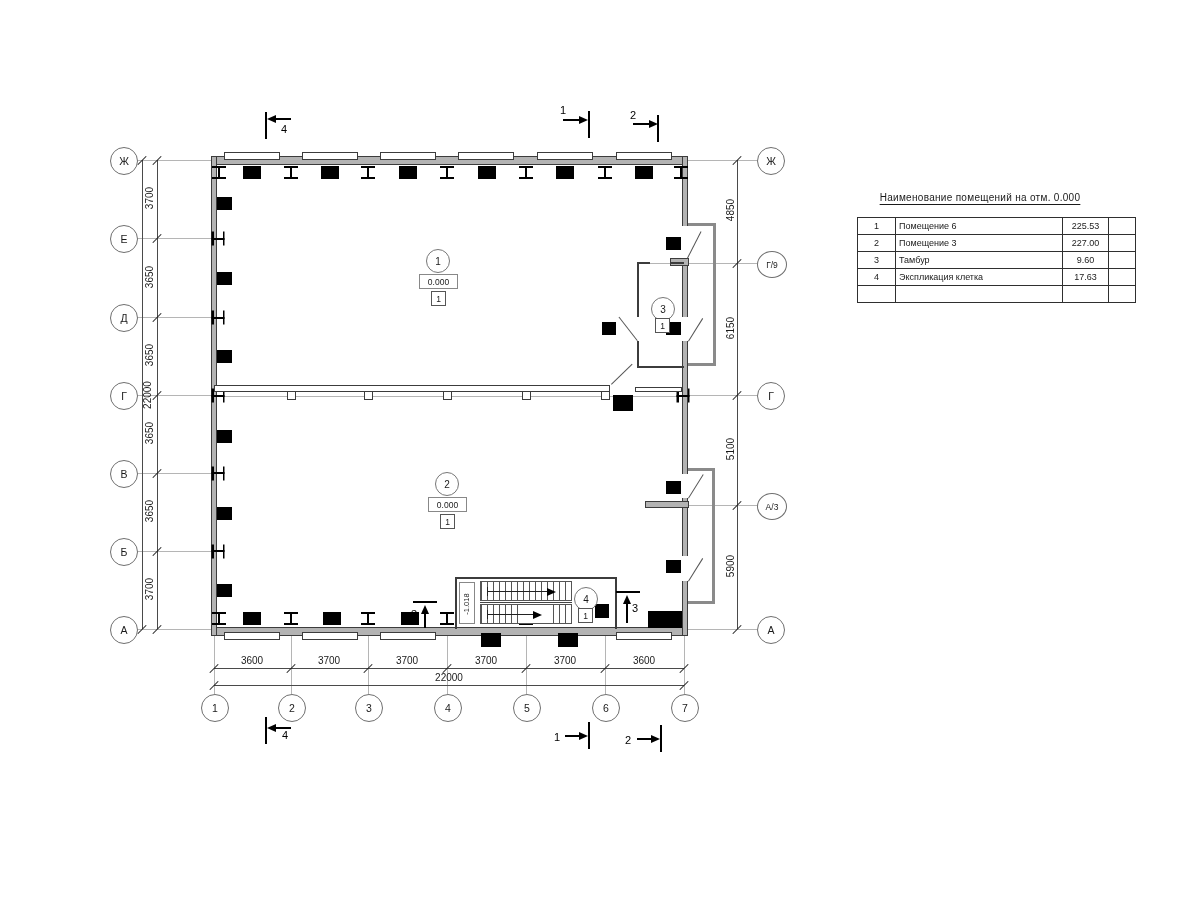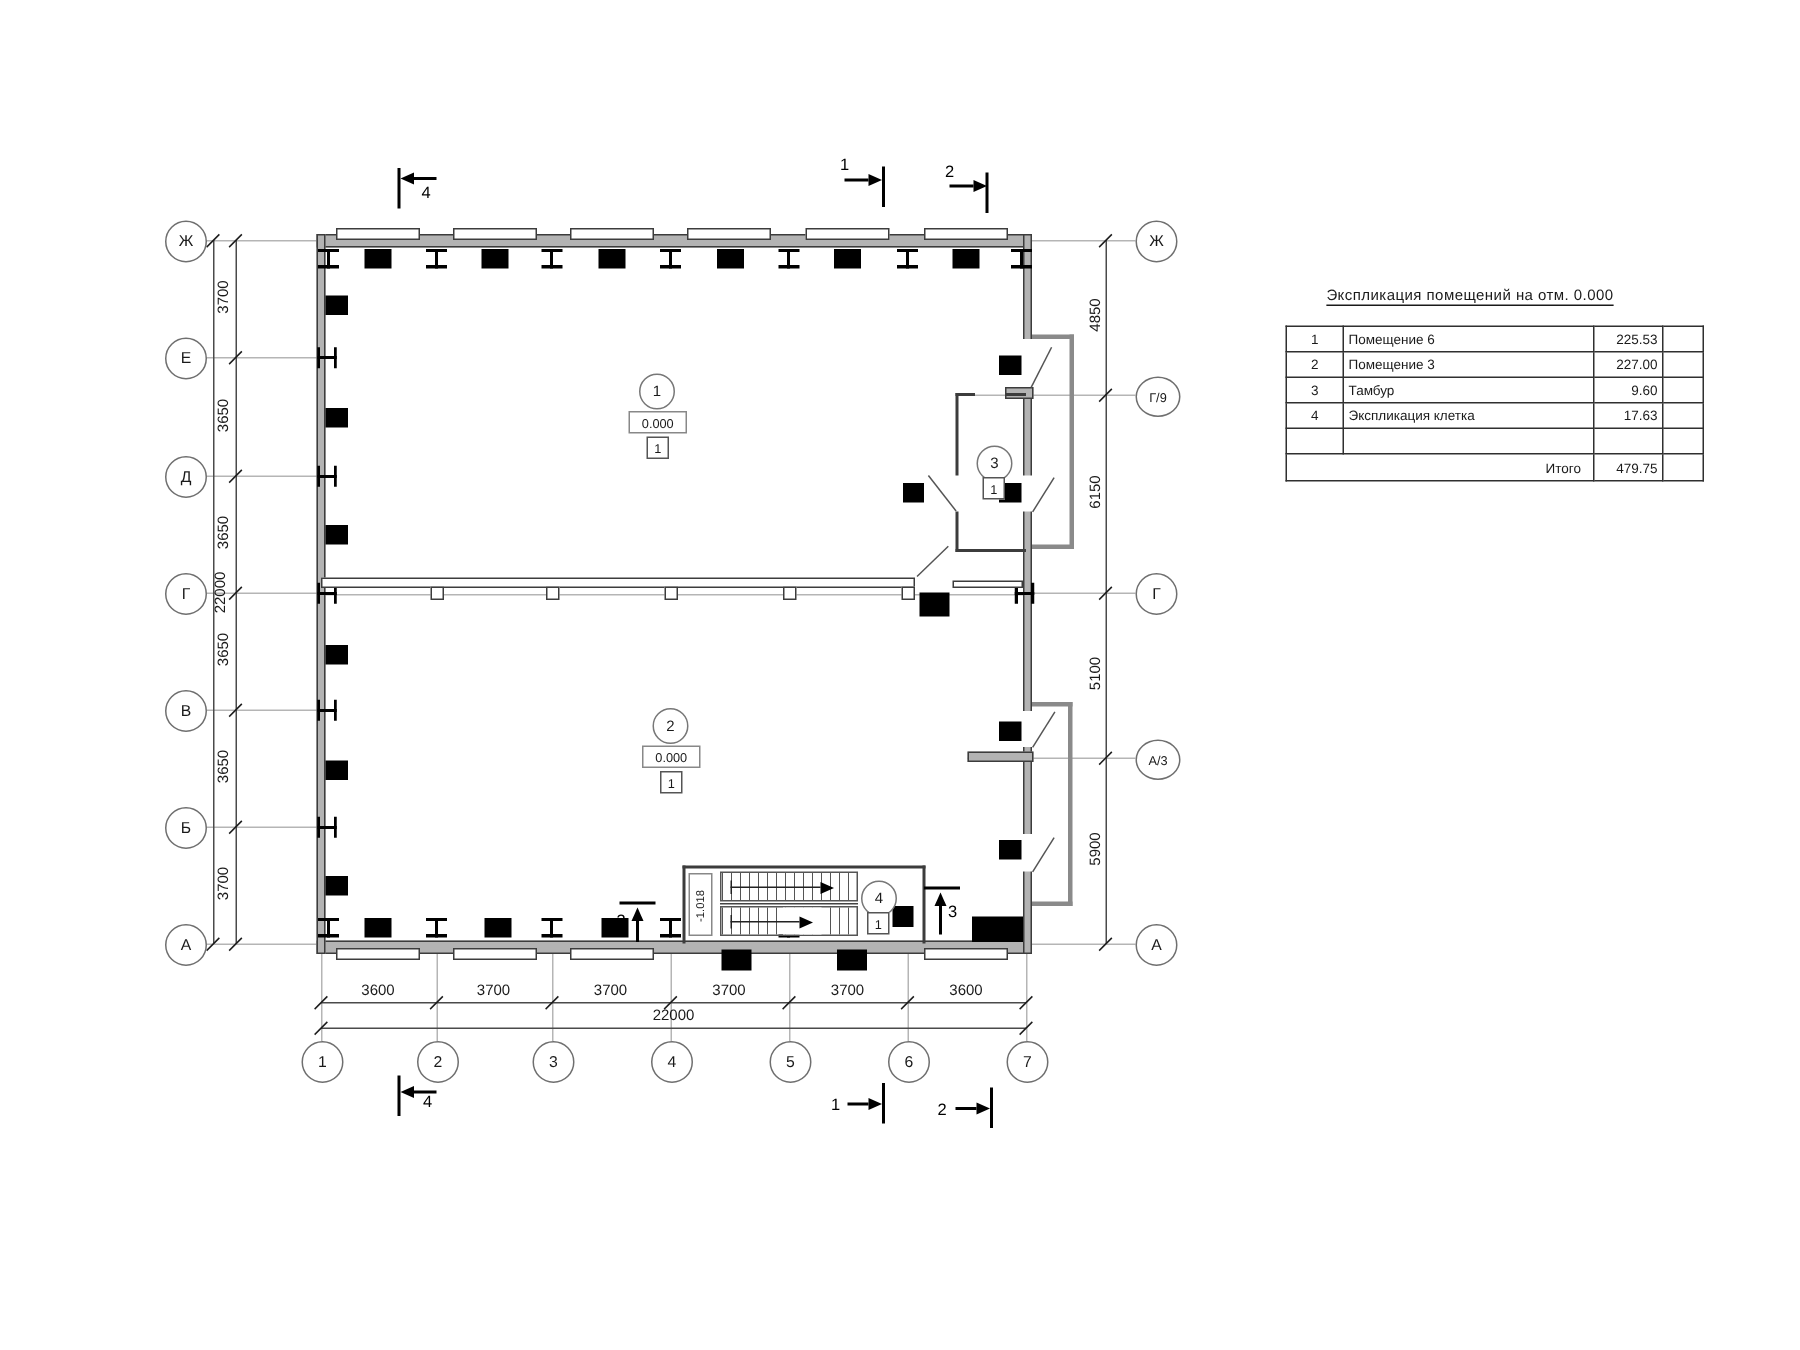--- a/index.html
+++ b/index.html
@@ -46,21 +46,21 @@
   .tri-l{position:absolute;width:0;height:0;border-top:4px solid transparent;border-bottom:4px solid transparent;border-right:9px solid #000;}
   .tri-r{position:absolute;width:0;height:0;border-top:4px solid transparent;border-bottom:4px solid transparent;border-left:9px solid #000;}
   .tri-u{position:absolute;width:0;height:0;border-left:4px solid transparent;border-right:4px solid transparent;border-bottom:9px solid #000;}
   .title{position:absolute;font-size:10.5px;letter-spacing:.3px;text-align:center;text-decoration:underline;text-underline-offset:3px;}
   
   .xtable{position:absolute;border-collapse:collapse;table-layout:fixed;font-size:9px;color:#1a1a1a;background:#fff;}
   .xtable td,.xtable th{border:1px solid #2f2f2f;padding:0 3px;height:16px;font-weight:normal;overflow:hidden;}
   .xtable th{font-size:8.5px;line-height:1.15;height:31px;text-align:center;}
   .c-num{text-align:center;}
   .c-name{text-align:left;padding-left:6px;}
-  .c-area{text-align:right;}
+  .c-area{text-align:center;}
 </style>
 </head>
 <body>
 
 <div id="canvas">
 
 
   <div class="axl-h" style="left:136px;top:160px;width:78px;"></div>
   <div class="axl-h" style="left:136px;top:238px;width:78px;"></div>
   <div class="axl-h" style="left:136px;top:317px;width:78px;"></div>
@@ -307,21 +307,21 @@
   <div class="secbar" style="left:616px;top:591px;width:24px;height:2px;"></div>
   <div class="tri-u" style="left:623px;top:595px;"></div>
   <div class="secbar" style="left:626px;top:604px;width:2px;height:19px;"></div>
   <div class="sectxt" style="left:632px;top:602px;">3</div>
 
   <div class="secbar" style="left:413px;top:601px;width:24px;height:2px;"></div>
   <div class="tri-u" style="left:421px;top:605px;"></div>
   <div class="secbar" style="left:424px;top:614px;width:2px;height:14px;"></div>
   <div class="sectxt" style="left:411px;top:608px;">3</div>
 
-  <div class="title" style="left:870px;top:192px;width:220px;font-size:10px;">Экспликация помещений на отм. 0.000</div>
+  <div class="title" style="left:870px;top:192px;width:220px;font-size:10px;">Наименование помещений на отм. 0.000</div>
   <table class="xtable" style="left:857px;top:217px;width:278px;">
     <colgroup>
         <col style="width:38px">
         <col style="width:167px">
         <col style="width:46px">
         <col style="width:27px">
       </colgroup>
     <tbody>
     <tr>
       <td class="c-num">1</td>
@@ -346,21 +346,16 @@
       <td class="c-name">Экспликация клетка</td>
       <td class="c-area">17.63</td>
       <td></td>
     </tr>
     <tr>
       <td class="c-num"></td>
       <td class="c-name"></td>
       <td class="c-area"></td>
       <td></td>
     </tr>
-    <tr>
-      <td colspan="2" style="text-align:right;padding-right:8px;height:17px;">Итого</td>
-      <td class="c-area">479.75</td>
-      <td></td>
-    </tr>
   </tbody>
     </table>
 
 </div>
 
 </body></html>

